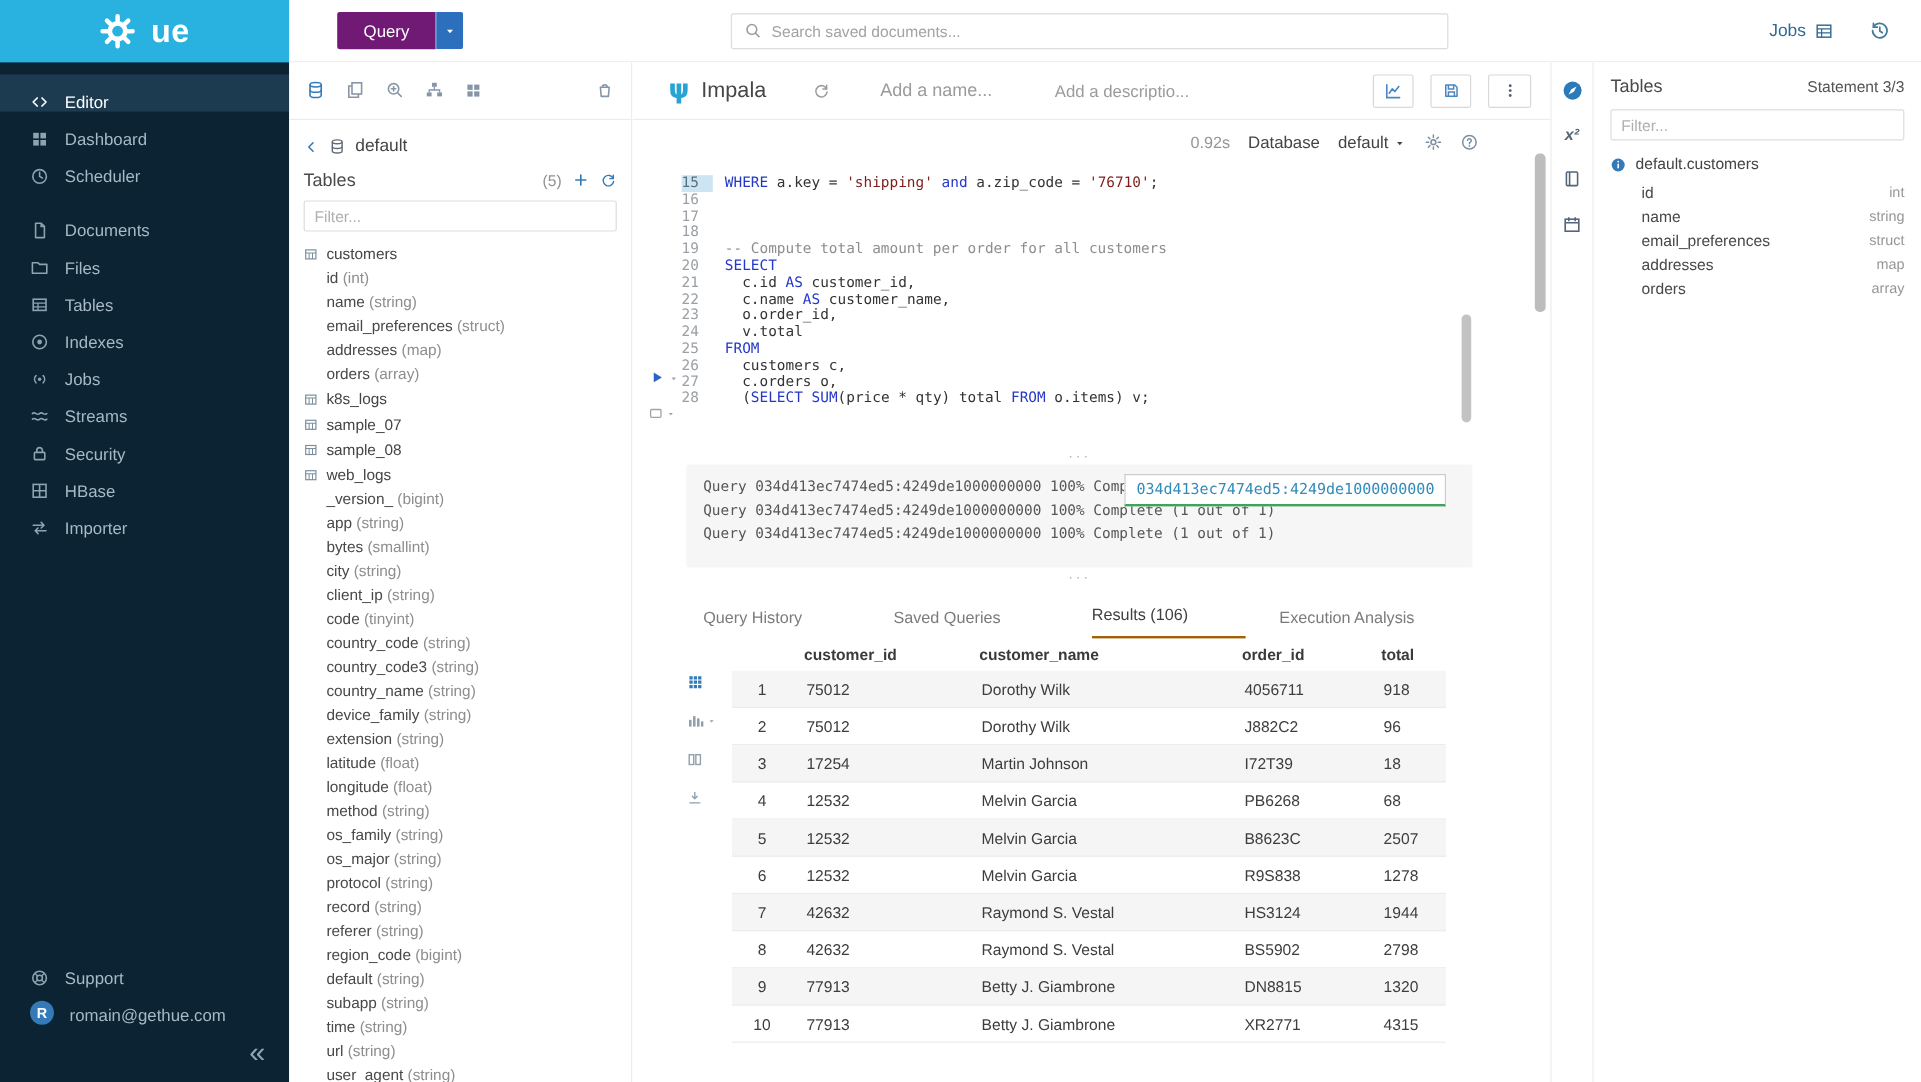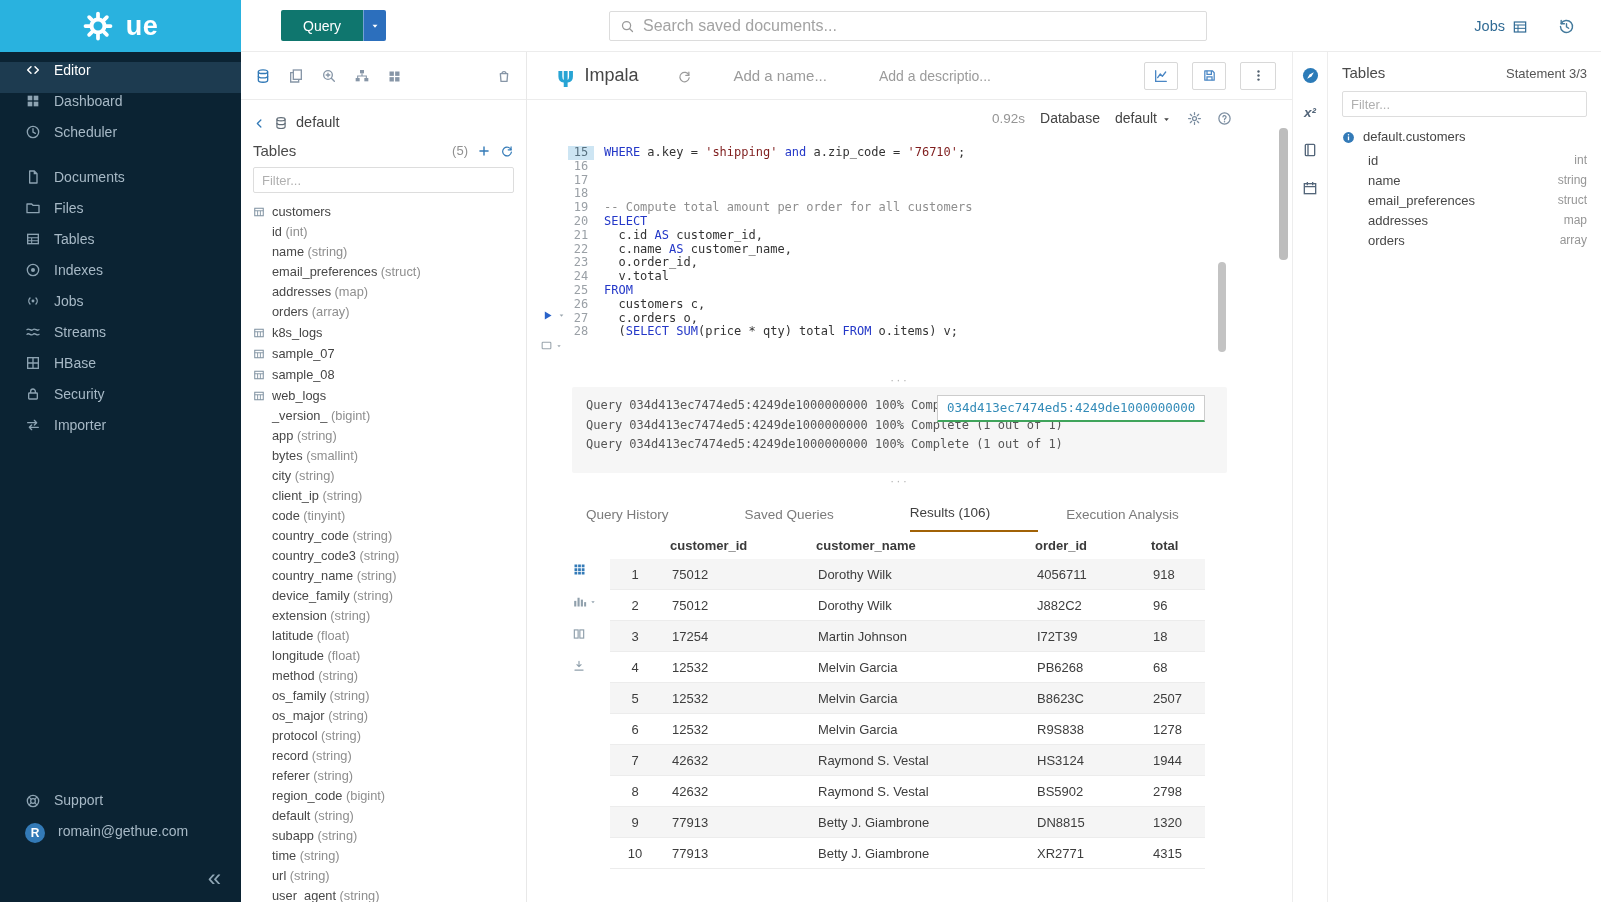--- a/index.html
+++ b/index.html
@@ -7,37 +7,37 @@
 body{font-family:"Liberation Sans",sans-serif;background:#fff;color:#444;overflow:hidden;position:relative}
 .ic{display:inline-block;vertical-align:middle}
 svg{display:block}
 
 
 .sidebar{position:absolute;left:0;top:0;width:241px;height:902px;background:#0b2333}
 .logo{height:52px;background:#29b2df;display:flex;align-items:center;justify-content:center;gap:13px;cursor:pointer}
 .logo .ic{color:#fff}
 .logo-text{color:#fff;font-size:27px;font-weight:700;letter-spacing:.5px;line-height:1}
 .leftnav{padding-top:10px}
-.nav-item{display:flex;align-items:flex-start;gap:13px;height:31px;padding-left:25px;color:#a7b9c6;font-size:14px;cursor:pointer;white-space:nowrap}
+.nav-item{display:flex;align-items:flex-end;gap:13px;height:31px;padding-left:25px;color:#a7b9c6;font-size:14px;cursor:pointer;white-space:nowrap}
 .nav-item .ic{color:#8da3b2;flex:0 0 auto}
 .nav-item.active{background:#1d3b50;color:#fff}
 .nav-item.active .ic{color:#fff}
 .nav-item.gap{margin-top:14px}
 .sidebar-footer{position:absolute;bottom:0;left:0;right:0;padding-bottom:2px}
 .avatar{width:20px;height:20px;border-radius:50%;background:#337ab7;color:#fff;font-size:12px;display:flex;align-items:center;justify-content:center;font-weight:700;flex:0 0 auto}
 .collapse-row{display:flex;justify-content:flex-end;padding:12px 20px 10px}
 .collapse-glyph{color:#8fa6b5;font-size:24px;line-height:1;cursor:pointer}
 
 
 .topbar{position:absolute;left:241px;top:0;width:1360px;height:52px;background:#fff;border-bottom:1px solid #ececec}
 .query-group{position:absolute;left:40px;top:10px;display:flex;height:31px}
-.query-main{background:#0f766e;color:#fff;border:none;font-size:14px;padding:0 22px;border-radius:2px 0 0 2px;cursor:pointer;font-family:inherit}
+.query-main{background:#701a75;color:#fff;border:none;font-size:14px;padding:0 22px;border-radius:2px 0 0 2px;cursor:pointer;font-family:inherit}
 .query-caret{background:#2c6fbd;color:#fff;border:none;border-left:1px solid rgba(255,255,255,.35);width:23px;border-radius:0 2px 2px 0;display:flex;align-items:center;justify-content:center;cursor:pointer}
 .searchbox{position:absolute;left:368px;top:11px;width:598px;height:30px;border:1px solid #dcdcdc;border-radius:2px;display:flex;align-items:center;padding:0 10px;gap:8px;color:#9a9a9a;background:#fff}
-.searchbox input{border:none;outline:none;flex:1;font-size:16px;color:#444;font-family:inherit;background:transparent}
+.searchbox input{border:none;outline:none;flex:1;font-size:13px;color:#444;font-family:inherit;background:transparent}
 .searchbox input::placeholder{color:#a3a3a3}
 .topbar-right{position:absolute;right:26px;top:0;height:52px;display:flex;align-items:center;gap:30px}
 .jobs-link{display:flex;align-items:center;gap:7px;color:#2f6a94;font-size:14.5px;cursor:pointer}
 .jobs-link .ic{color:#2f6a94}
 .tb-icon{color:#447a9c;cursor:pointer;display:flex}
 
 
 .left-assist{position:absolute;left:241px;top:52px;width:286px;bottom:0;background:#fff;border-right:1px solid #e8e8e8;overflow:hidden}
 .assist-toolbar{height:48px;display:flex;align-items:center;padding:0 14px;gap:17px;border-bottom:1px solid #ececec}
 .tool-btn{color:#8796a7;cursor:pointer;display:flex}
@@ -74,21 +74,21 @@
 .editor-subheader{height:36px;display:flex;align-items:center;justify-content:flex-end;gap:15px;padding-right:60px;font-size:13.5px}
 .exec-time{color:#959595}
 .db-label{color:#444;font-size:14px}
 .db-select{display:flex;align-items:center;gap:4px;color:#444;font-size:14px;cursor:pointer}
 .icon-ghost{color:#7b8da0;cursor:pointer;display:flex}
 .code-area{position:relative;height:236px;display:flex;padding-top:10px}
 .exec-rail{width:41px;position:relative}
 .run-cluster{position:absolute;left:14px;top:160px;display:flex;align-items:center;gap:3px;color:#2962c9;cursor:pointer}
 .run-caret{color:#9aa5ad;display:flex}
 .insert-cluster{position:absolute;left:13px;top:190px;color:#9aa5ad;display:flex;align-items:center;gap:2px;cursor:pointer}
-.gutter{width:30px;text-align:center;color:#9aa0a6;font:12px/13.8px "DejaVu Sans Mono",monospace;padding-right:4px}
+.gutter{width:30px;text-align:left;color:#9aa0a6;font:12px/13.8px "DejaVu Sans Mono",monospace;padding-right:4px}
 .ln{height:13.8px}
 .ln.hl{background:#cde5f3;color:#57707f}
 .code{flex:1;font:12px/13.8px "DejaVu Sans Mono",monospace;color:#333;padding-left:6px;white-space:pre}
 .cl{height:13.8px}
 .tok-k{color:#2438c8}
 .tok-s{color:#7f1d1d}
 .tok-c{color:#8e8e8e}
 .tok-p{color:#333}
 .code-scroll{position:absolute;right:66px;top:126px;width:8px;height:90px;background:#c3c3c3;border-radius:4px;cursor:pointer}
 .page-scroll{position:absolute;right:4px;top:76px;width:9px;height:132px;background:#bdbdbd;border-radius:4px;cursor:pointer}
@@ -200,31 +200,31 @@
           <span class="nav-label">Jobs</span>
         </div>
         <div class="nav-item">
           <svg class="ic" viewBox="0 0 24 24" style="width:16px;height:16px">
             <path d="M3 8.5c3-3.5 6 3.5 9 0s6 3.5 9 0M3 15.5c3-3.5 6 3.5 9 0s6 3.5 9 0" fill="none" stroke="currentColor" stroke-width="2" stroke-linecap="round"></path>
           </svg>
           <span class="nav-label">Streams</span>
         </div>
         <div class="nav-item">
           <svg class="ic" viewBox="0 0 24 24" style="width:16px;height:16px">
+            <rect x="5.5" y="10.5" width="13" height="9" rx="1" fill="none" stroke="currentColor" stroke-width="2"></rect>
+            <path d="M8.5 10.5V8a3.5 3.5 0 0 1 7 0v2.5" fill="none" stroke="currentColor" stroke-width="2"></path>
+          </svg>
+          <span class="nav-label">Security</span>
+        </div>
+        <div class="nav-item">
+          <svg class="ic" viewBox="0 0 24 24" style="width:16px;height:16px">
             <rect x="4" y="4" width="16" height="16" fill="none" stroke="currentColor" stroke-width="2"></rect>
             <path d="M4 12h16M12 4v16" stroke="currentColor" stroke-width="2"></path>
           </svg>
           <span class="nav-label">HBase</span>
-        </div>
-        <div class="nav-item">
-          <svg class="ic" viewBox="0 0 24 24" style="width:16px;height:16px">
-            <rect x="5.5" y="10.5" width="13" height="9" rx="1" fill="none" stroke="currentColor" stroke-width="2"></rect>
-            <path d="M8.5 10.5V8a3.5 3.5 0 0 1 7 0v2.5" fill="none" stroke="currentColor" stroke-width="2"></path>
-          </svg>
-          <span class="nav-label">Security</span>
         </div>
         <div class="nav-item">
           <svg class="ic" viewBox="0 0 24 24" style="width:16px;height:16px">
             <path d="M4 8.5h13M14 5l3.5 3.5L14 12M20 15.5H7M10 12l-3.5 3.5L10 19" fill="none" stroke="currentColor" stroke-width="2" stroke-linecap="round" stroke-linejoin="round"></path>
           </svg>
           <span class="nav-label">Importer</span>
         </div>
       </nav>
     <div class="sidebar-footer">
       <div class="nav-item">

